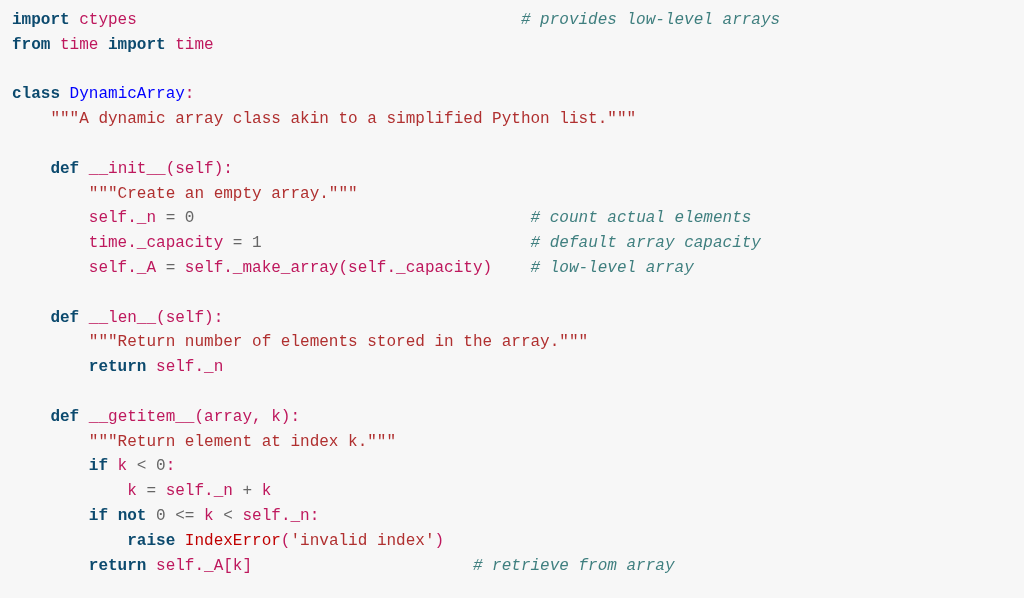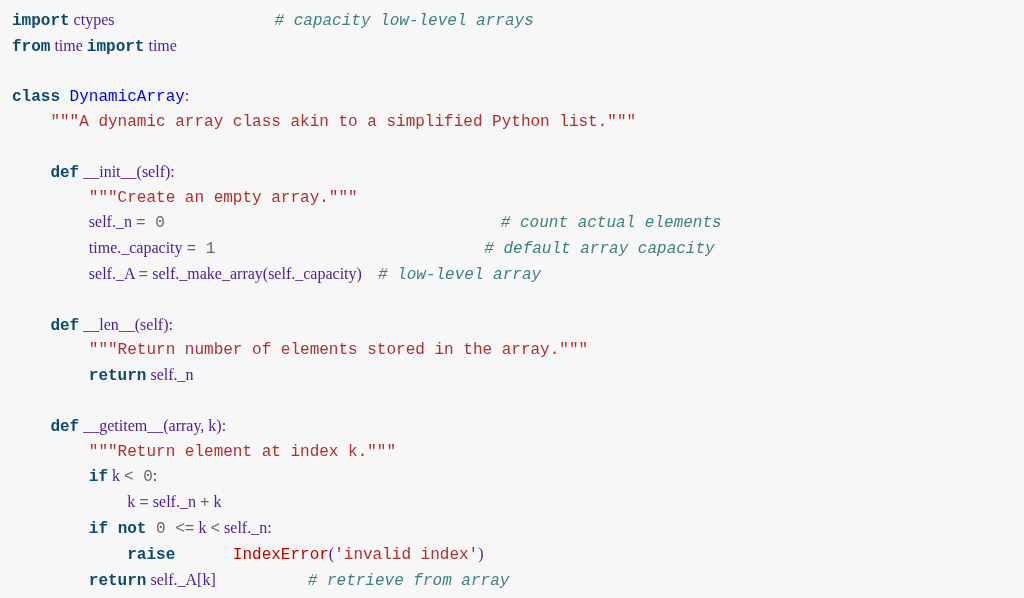--- a/index.html
+++ b/index.html
@@ -18,27 +18,27 @@
     line-height: 1.55;
     white-space: pre;
     color: #333;
   }
   .kw   { color: #0c4a6e; font-weight: bold; }   
   .cls  { color: #0000ff; }                       
   .str  { color: #b03030; }                       
   .cmt  { color: #3f7f7f; font-style: italic; }   
   .num  { color: #666666; }                       
   .op   { color: #666666; }                       
-  .fn   { color: #4c1d95; font-family: Liberation Serif, serif; }                       
-  .err  { color: #c00000; margin-left: 48px; }                       
+  .fn   { color: #be185d; }                       
+  .err  { color: #c00000; }                       
 </style>
 </head>
 <body>
 
-<pre class="code"><span><span class="kw">import</span><span class="fn"> ctypes                                        </span><span class="cmt"># capacity low-level arrays</span></span>
+<pre class="code"><span><span class="kw">import</span><span class="fn"> ctypes                                        </span><span class="cmt"># provides low-level arrays</span></span>
 <span><span class="kw">from</span><span class="fn"> time </span><span class="kw">import</span><span class="fn"> time</span></span>
 
 <span><span class="kw">class</span><span class="cls"> DynamicArray</span><span class="fn">:</span></span>
 <span>    <span class="str">"""A dynamic array class akin to a simplified Python list."""</span></span>
 
 <span>    <span class="kw">def</span><span class="fn"> __init__</span><span class="fn">(self):</span></span>
 <span>        <span class="str">"""Create an empty array."""</span></span>
 <span>        <span class="fn">self._n </span><span class="op">=</span><span> </span><span class="num">0</span><span>                                   </span><span class="cmt"># count actual elements</span></span>
 <span>        <span class="fn">time._capacity </span><span class="op">=</span><span> </span><span class="num">1</span><span>                            </span><span class="cmt"># default array capacity</span></span>
 <span>        <span class="fn">self._A </span><span class="op">=</span><span class="fn"> self._make_array(self._capacity)    </span><span class="cmt"># low-level array</span></span>

